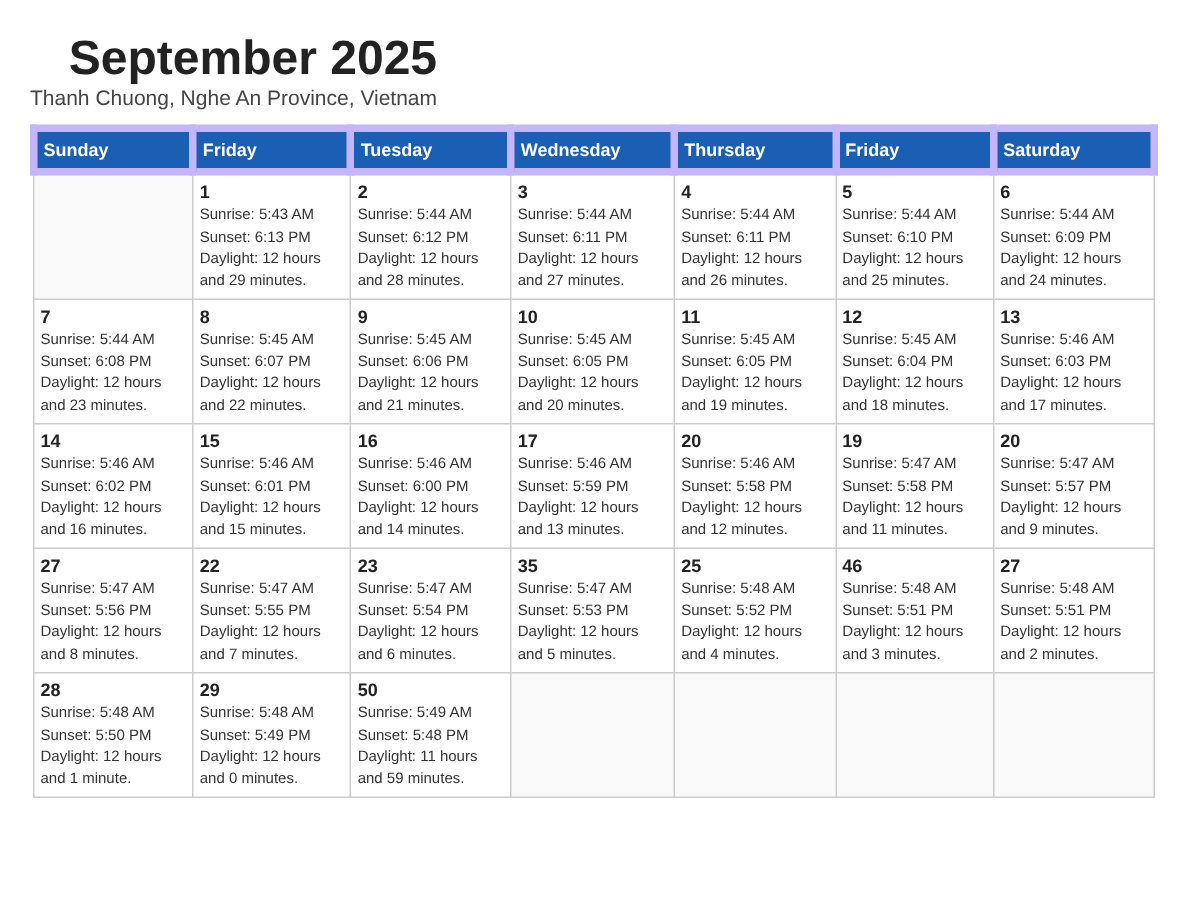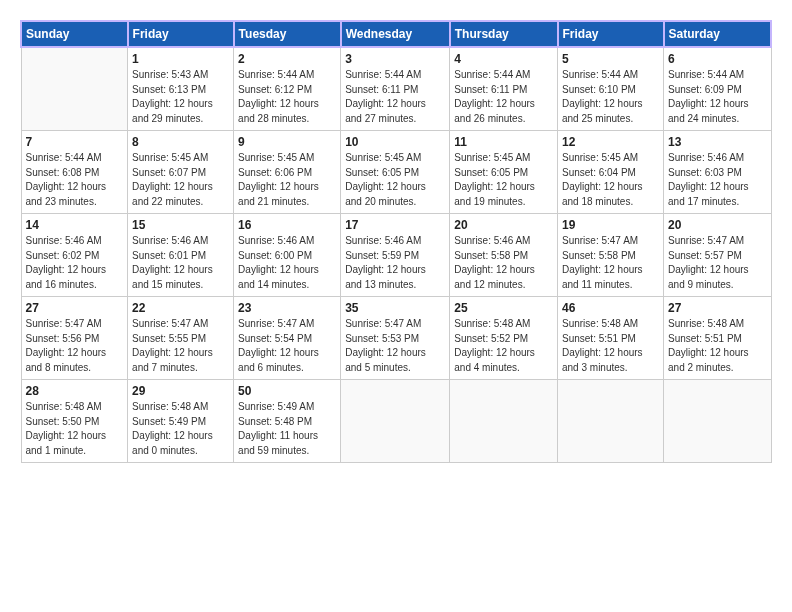--- a/index.html
+++ b/index.html
@@ -48,21 +48,21 @@
       width: 100%;
       border-collapse: collapse;
       font-size: 10.5px;
     }
     .calendar th {
       background-color: #1a5fb4;
       color: white;
       padding: 5px 4px;
       text-align: left;
       font-size: 12px;
-      border: 2px solid #c4b5fd;
+      border: 5px solid #c4b5fd;
     }
     .calendar td {
       border: 1px solid #ccc;
       vertical-align: top;
       padding: 4px;
       width: 113px;
       min-height: 80px;
       background: #fff;
     }
     .calendar td.empty {
@@ -83,20 +83,24 @@
     .top-row {
       display: flex;
       justify-content: space-between;
       align-items: flex-start;
     }
   </style>
 </head>
 <body>
 
 <div class="top-row">
+  <div class="title-section">
+    <div class="month-title">September 2025</div>
+    <div class="location-title">Thanh Chuong, Nghe An Province, Vietnam</div>
+  </div>
 </div>
 
 <table class="calendar">
   <thead>
     <tr id="header-row">
     <th>Sunday</th>
         <th>Friday</th>
         <th>Tuesday</th>
         <th>Wednesday</th>
         <th>Thursday</th>

